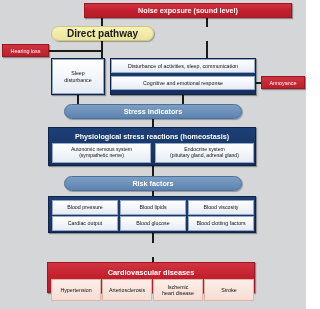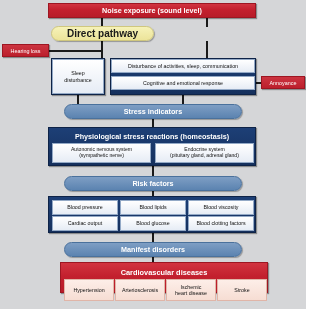--- a/index.html
+++ b/index.html
@@ -19,21 +19,21 @@
   
   .node { position: absolute; box-sizing: border-box; }
 
   .banner-red {
     background: linear-gradient(180deg,#d13440 0%, #c3202e 45%, #b81c29 100%);
     border: 1px solid #9d1622;
     color: #ffffff;
     text-align: center;
     font-weight: bold;
     box-shadow: 1px 1px 1px rgba(0,0,0,.35);
-    display: flex; align-items: center; justify-content: center;
+    display: flex; align-items: center; justify-content: center; margin-left: 36px;
   }
   .tag-red {
     background: linear-gradient(180deg,#cc3440 0%, #bc1f2c 100%);
     border: 1px solid #9d1622;
     color: #ffffff;
     text-align: center;
     box-shadow: 1px 1px 1px rgba(0,0,0,.35);
     display: flex; align-items: center; justify-content: center;
     font-size: 5.4px;
   }
@@ -113,21 +113,21 @@
   #physio-left       { left:3px;   top:15px;  width:99px;  height:20px; font-size:5.1px; }
   #physio-right      { left:106px; top:15px;  width:99px;  height:20px; font-size:5.1px; }
 
   #risk-pill         { left:64px;  top:176px; width:178px; height:15px; font-size:7.2px; }
 
   #risk-group        { left:48px;  top:196px; width:208px; height:37px; padding:3px; }
   .risk-cell         { position:absolute; width:64px; height:13px; font-size:5.3px; }
 
   #manifest-pill     { left:64px;  top:242px; width:178px; height:15px; font-size:7.2px; }
 
-  #cvd-group         { left:60px;  top:262px; width:208px; height:31px; padding:3px;
+  #cvd-group         { left:47px;  top:262px; width:208px; height:31px; padding:3px;
                        background: linear-gradient(180deg,#d13440 0%, #c3202e 45%, #b81c29 100%);
                        border:1px solid #9d1622; box-shadow:1px 1px 1px rgba(0,0,0,.35); }
   #cvd-title         { height:12px; font-size:7.4px; }
   .cvd-cell          { position:absolute; top:16px; width:48px; height:20px; font-size:5.3px; }
 </style>
 </head>
 <body>
 
 <div id="canvas">
 
@@ -180,21 +180,20 @@
 
   <div class="node box-navy" id="risk-group">
     <div class="inner-white risk-cell" style="left:3px;   top:3px;">Blood pressure</div>
     <div class="inner-white risk-cell" style="left:71px;  top:3px;">Blood lipids</div>
     <div class="inner-white risk-cell" style="left:139px; top:3px;">Blood viscosity</div>
     <div class="inner-white risk-cell" style="left:3px;   top:19px;">Cardiac output</div>
     <div class="inner-white risk-cell" style="left:71px;  top:19px;">Blood glucose</div>
     <div class="inner-white risk-cell" style="left:139px; top:19px;">Blood clotting factors</div>
   </div>
 
-  <div class="node pill-blue" id="manifest-pill">Manifest disorders</div>
 
   <div class="node" id="cvd-group">
     <div class="navy-title" id="cvd-title">Cardiovascular diseases</div>
     <div class="inner-cream cvd-cell" style="left:3px;   white-space:pre-line;">Hypertension</div>
     <div class="inner-cream cvd-cell" style="left:54px;  white-space:pre-line;">Arteriosclerosis</div>
     <div class="inner-cream cvd-cell" style="left:105px; white-space:pre-line;">Ischemic
 heart disease</div>
     <div class="inner-cream cvd-cell" style="left:156px; white-space:pre-line;">Stroke</div>
   </div>
 

